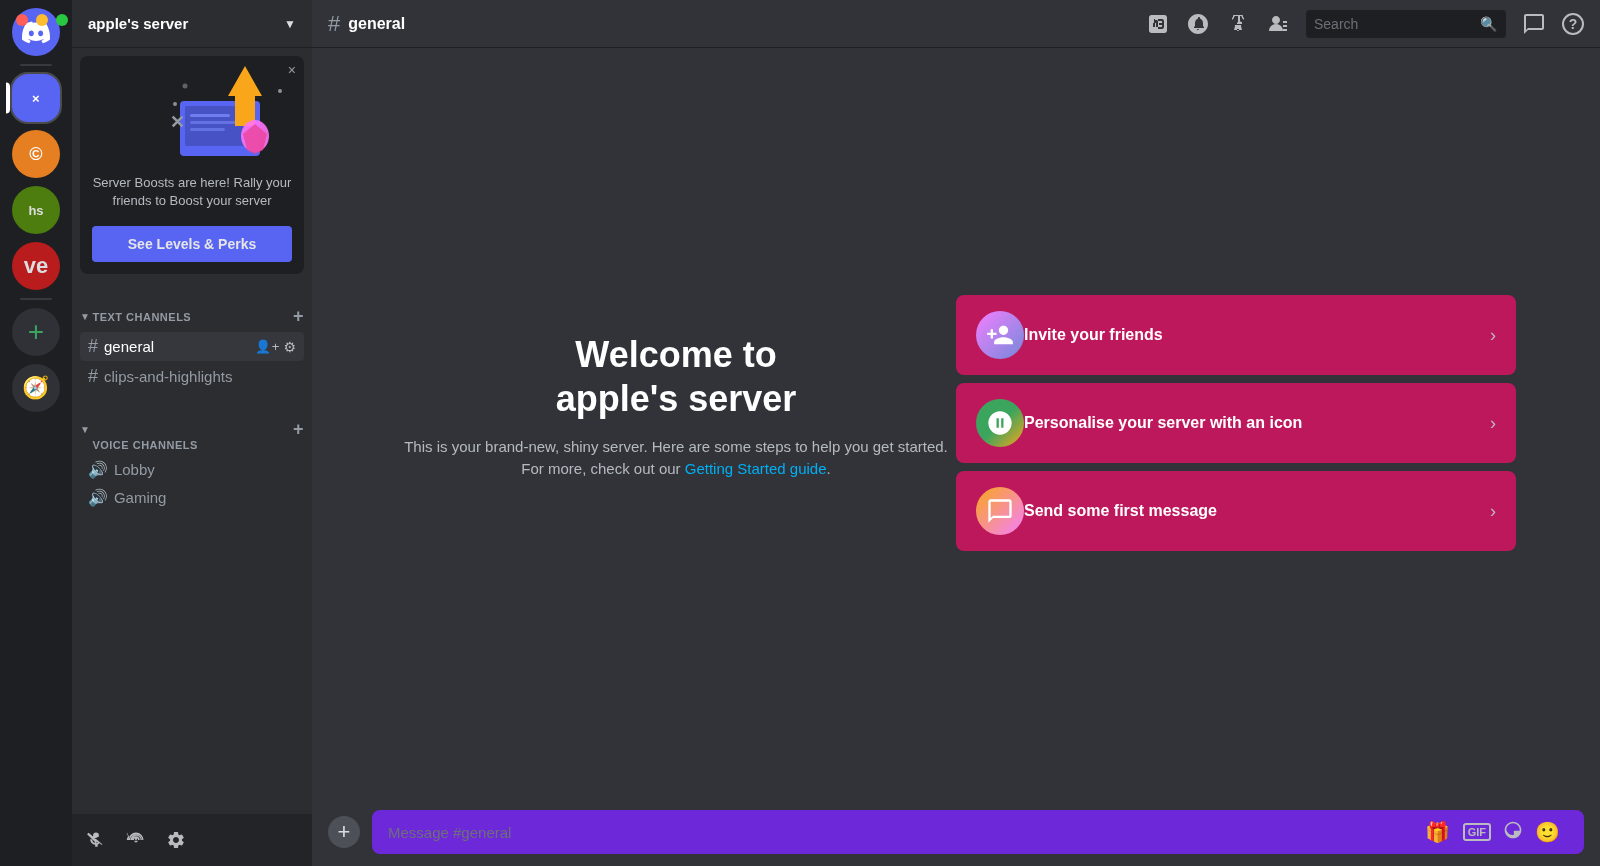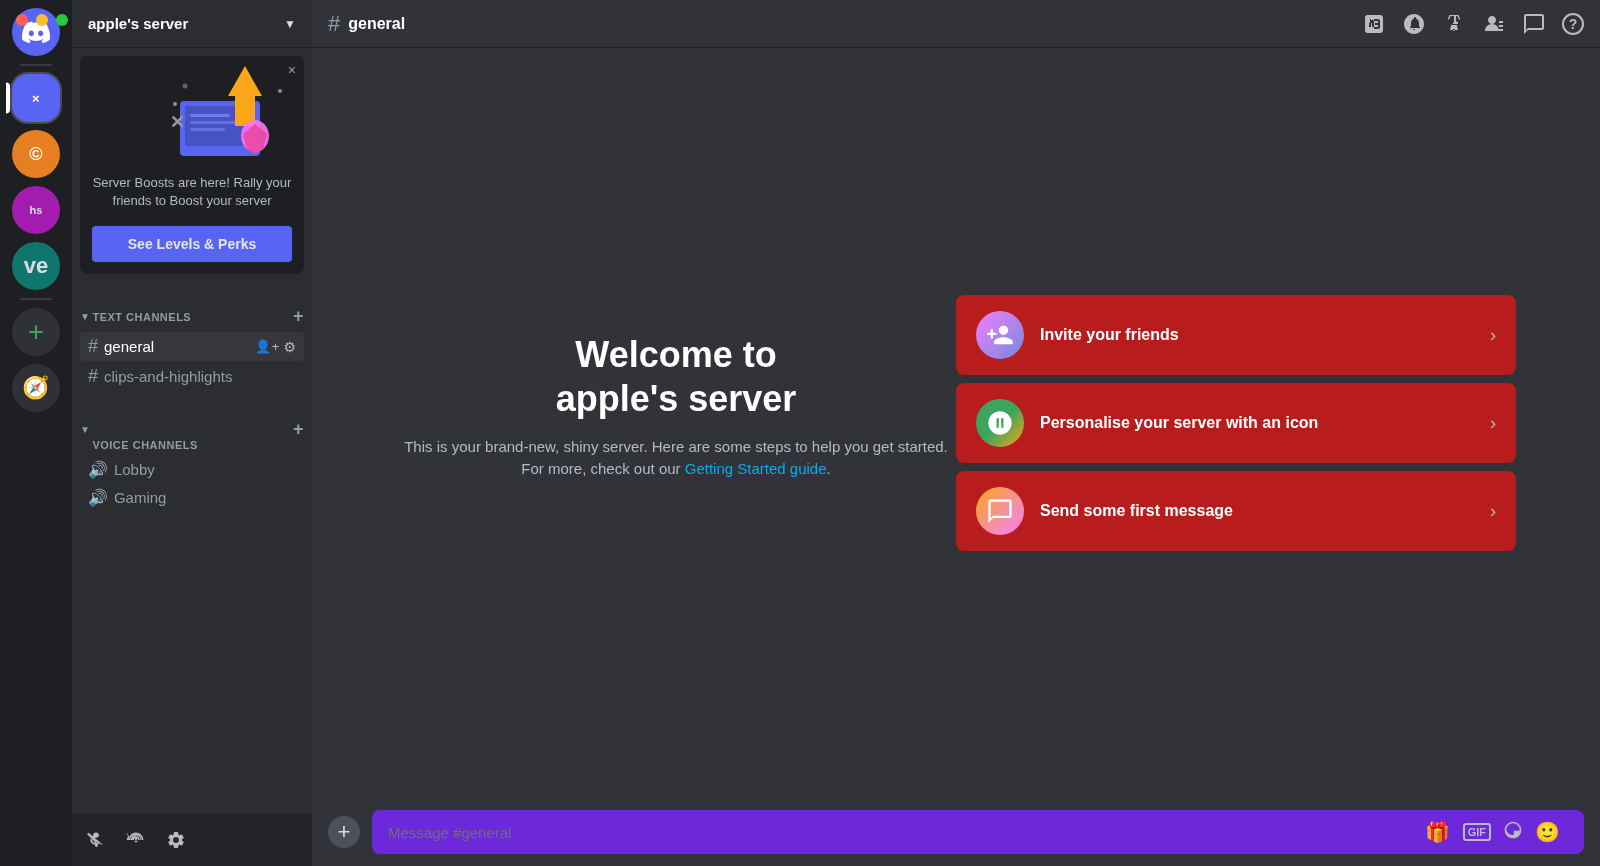--- a/index.html
+++ b/index.html
@@ -49,26 +49,26 @@
       font-size: 13px;
       border-radius: 16px;
       border: 2px solid #5865f2;
       outline: 2px solid #ffffff33;
     }
     .server-icon.orange {
       background: #e67e22;
       font-size: 18px;
     }
     .server-icon.dark-gray {
-      background: #a21caf;
-      font-size: 11px;
+      background: #4d7c0f;
+      font-size: 13px;
       color: #dcddde;
     }
     .server-icon.text-large {
-      background: #0f766e;
+      background: #b91c1c;
       font-size: 18px;
       font-weight: 900;
       color: #dcddde;
       text-align: right;
     }
     .server-icon.add-server {
       background: #2f3136;
       color: #3ba55d;
       font-size: 26px;
       font-weight: 300;
@@ -363,26 +363,26 @@
     
     .action-cards {
       max-width: 560px;
       width: 100%;
       display: flex;
       flex-direction: column;
       gap: 8px;
     }
 
     .action-card {
-      background: #b91c1c;
+      background: #be185d;
       border-radius: 8px;
       padding: 16px 20px;
       display: flex;
       align-items: center;
-      gap: 16px;
+      gap: 0;
       cursor: pointer;
       transition: background 0.15s;
     }
 
     .action-card-icon {
       width: 48px;
       height: 48px;
       border-radius: 50%;
       display: flex;
       align-items: center;
@@ -673,20 +673,24 @@
           <path d="M14 4v5l1 1h1v2h-5V11l1-1V4H9l-1 1v1L6 8V6l1-1V4c0-.55.45-1 1-1h8c.55 0 1 .45 1 1v1l1 1v2l-2-2V5l-1-1h-1zM9 13v1l-1 4h8l-1-4v-1H9zm3 6a1 1 0 0 1-1-1v-1h2v1a1 1 0 0 1-1 1z"></path>
         </svg>
       </div>
 
       <div class="top-bar-icon">
         <svg width="24" height="24" viewBox="0 0 24 24" fill="currentColor">
           <path d="M14 8.00598C14 10.211 12.206 12.006 10 12.006C7.795 12.006 6 10.211 6 8.00598C6 5.80098 7.794 4.00598 10 4.00598C12.206 4.00598 14 5.80098 14 8.00598ZM3 19.006C3 15.14 6.14 12.006 10 12.006C13.86 12.006 17 15.14 17 19.006H3ZM17 13.006H21V15.006H17V13.006ZM17 11.006V9.00598H21V11.006H17ZM17 19.006H21V17.006H17V19.006Z"></path>
         </svg>
       </div>
 
+      <div class="search-bar">
+        <input type="text" placeholder="Search" style="">
+        <span class="search-icon-svg">🔍</span>
+      </div>
 
       <div class="top-bar-icon">
         <svg width="24" height="24" viewBox="0 0 24 24" fill="currentColor">
           <path d="M20 2H4c-1.1 0-2 .9-2 2v18l4-4h14c1.1 0 2-.9 2-2V4c0-1.1-.9-2-2-2zm0 14H6l-2 2V4h16v12z"></path>
         </svg>
       </div>
 
       <div class="top-bar-icon" style="border:2px solid #b9bbbe;border-radius:50%;width:22px;height:22px;font-size:14px;font-weight:700;color:#b9bbbe;">
         <span>?</span>
       </div>

